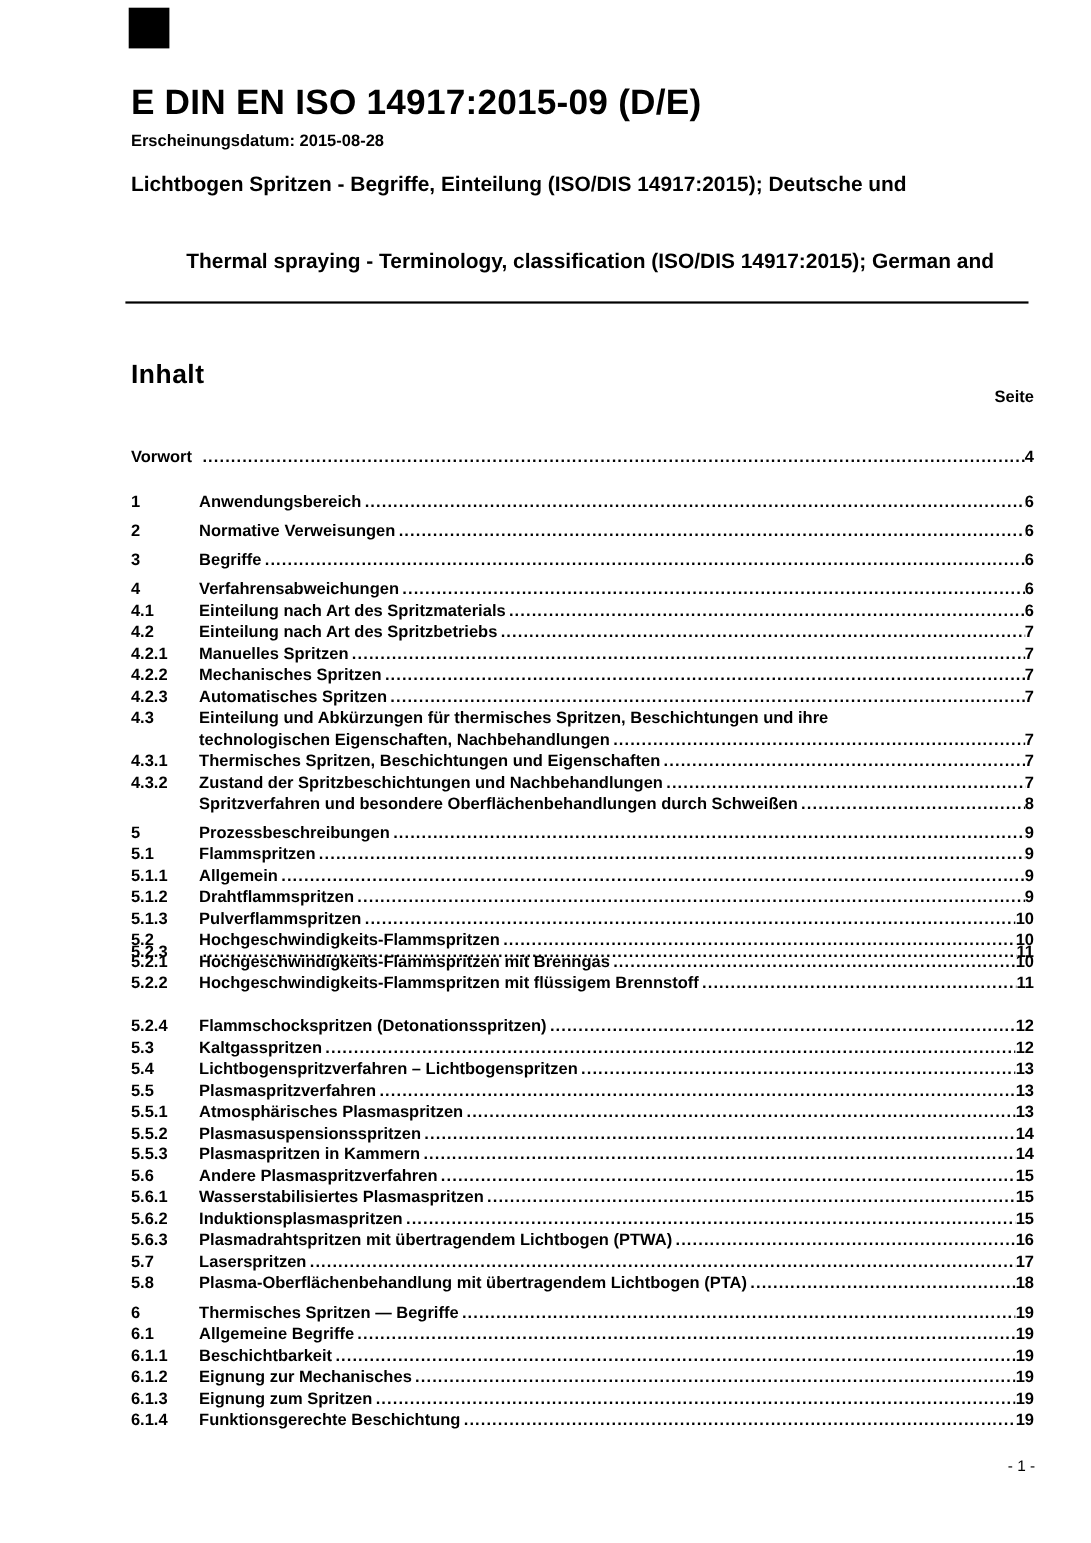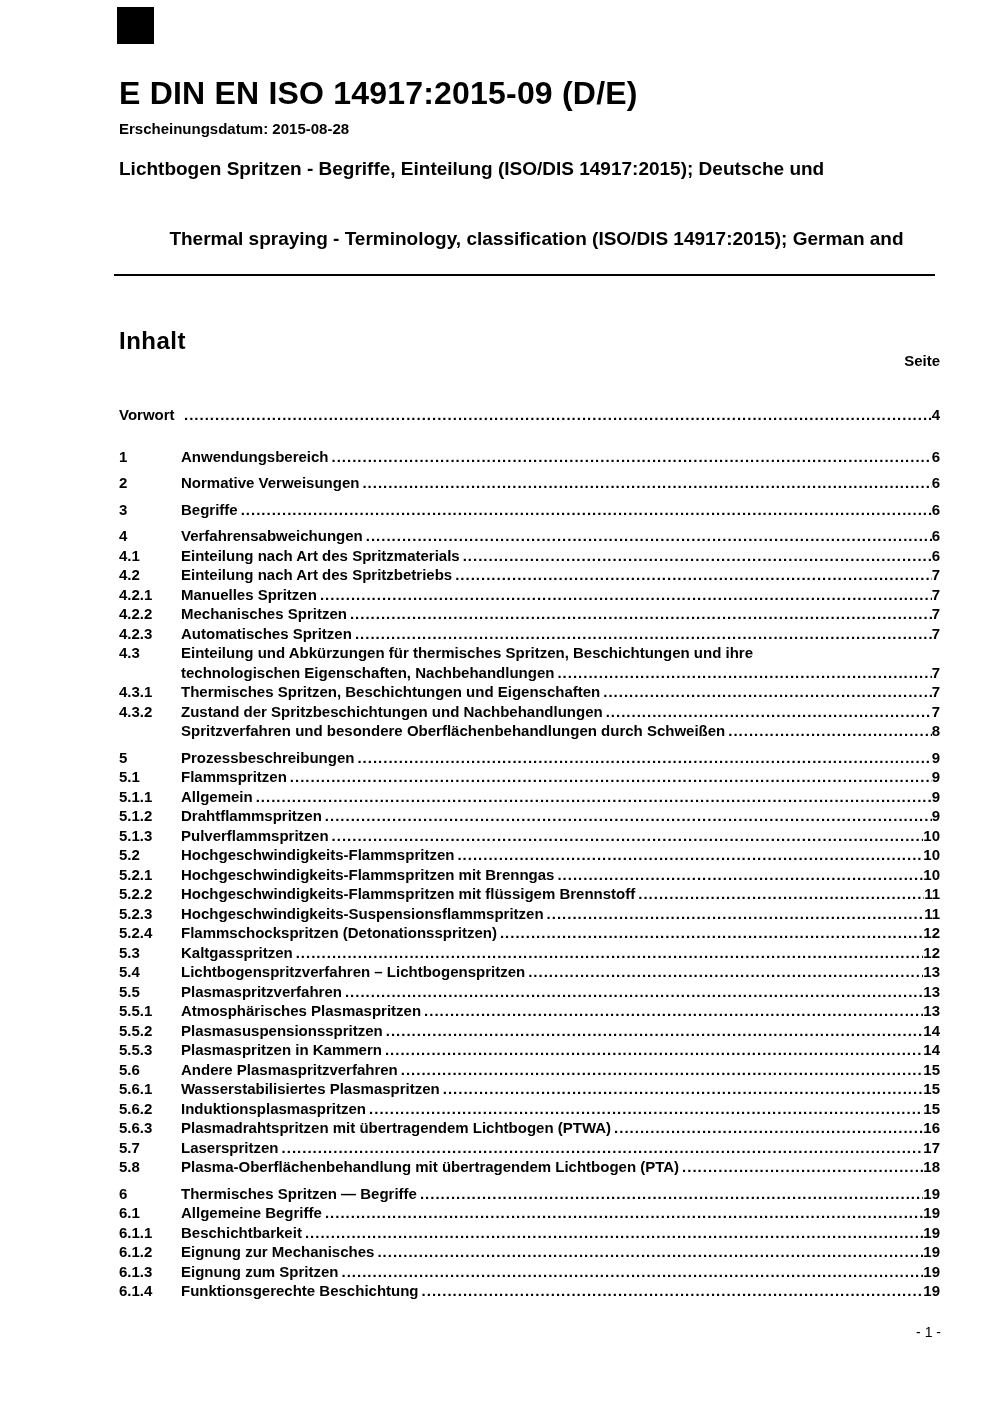--- a/index.html
+++ b/index.html
@@ -268,21 +268,20 @@
     <span class="toc-page">10</span>
   </div>
       <div class="toc-row">
     <span class="toc-num">5.2.2</span>
     <span class="toc-text">Hochgeschwindigkeits-Flammspritzen mit flüssigem Brennstoff</span>
     <span class="toc-dots"></span>
     <span class="toc-page">11</span>
   </div>
       <div class="toc-row">
     <span class="toc-num">5.2.3</span>
-    <span class="toc-text">Hochgeschwindigkeits-Suspensionsflammspritzen</span>
     <span class="toc-dots"></span>
     <span class="toc-page">11</span>
   </div>
       <div class="toc-row">
     <span class="toc-num">5.2.4</span>
     <span class="toc-text">Flammschockspritzen (Detonationsspritzen)</span>
     <span class="toc-dots"></span>
     <span class="toc-page">12</span>
   </div>
       <div class="toc-row">

